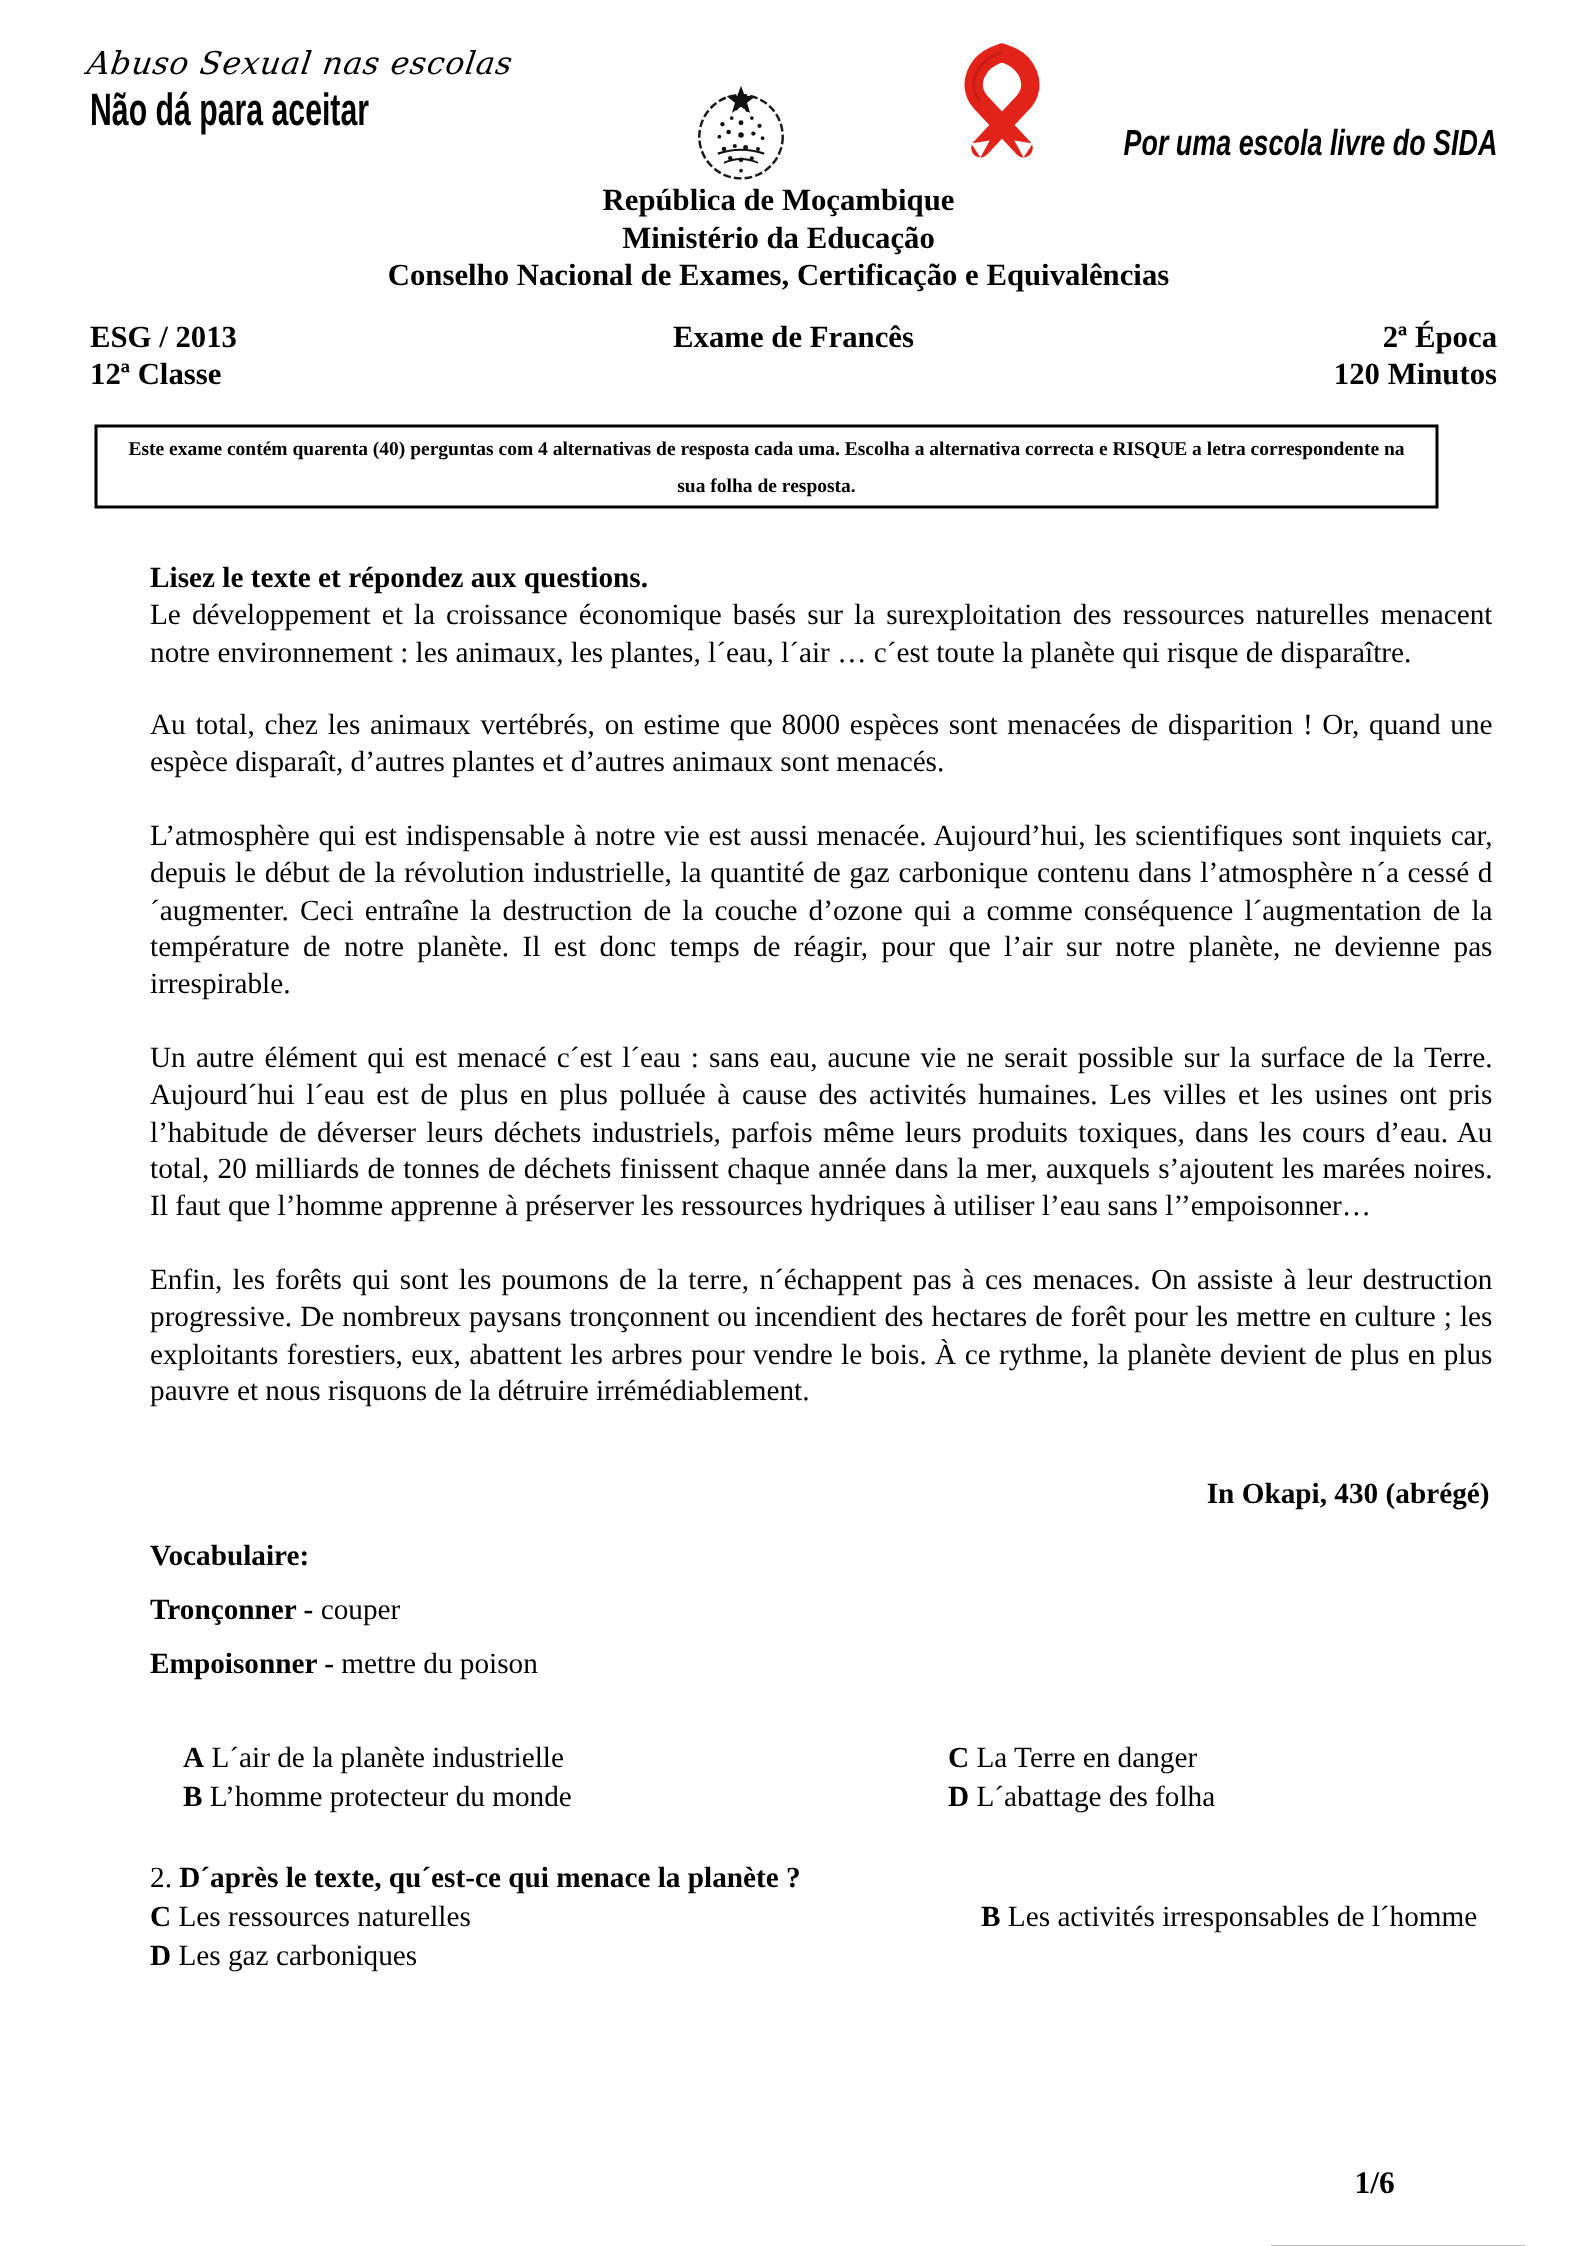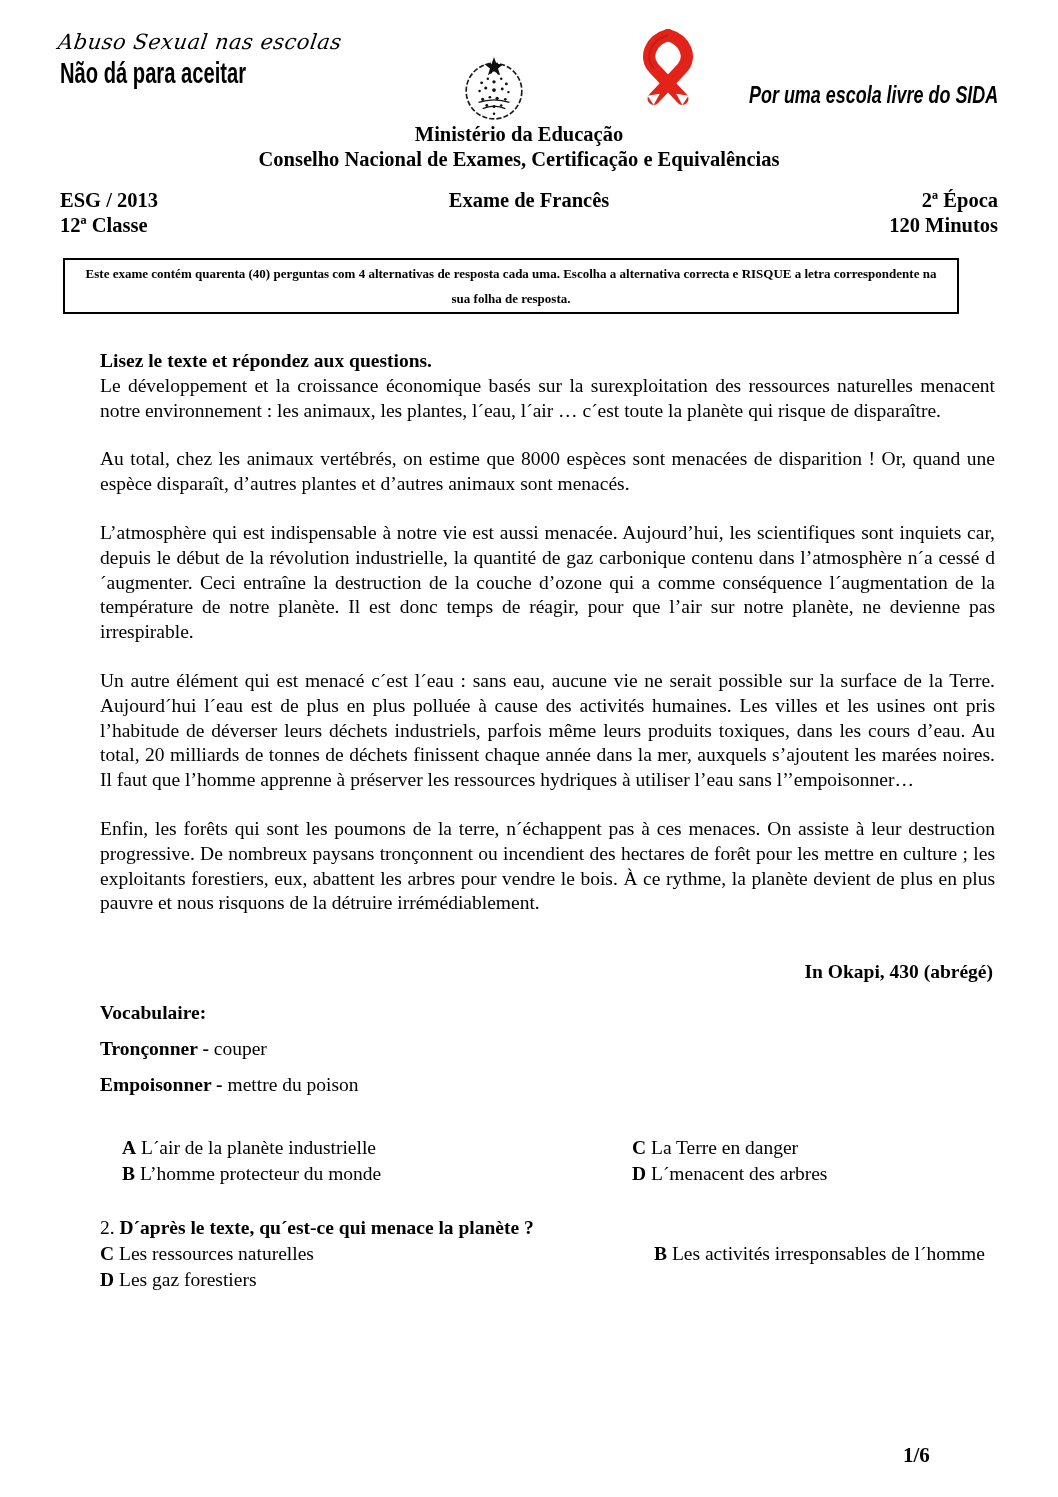--- a/index.html
+++ b/index.html
@@ -162,20 +162,21 @@
         <polygon points="47,75 41,64 53,66" fill="#ffffff"></polygon>
         <polygon points="19,75 13,66 25,64" fill="#ffffff"></polygon>
       </svg>
     </div>
     <div class="aids-slogan">Por uma escola livre do SIDA</div>
   </div>
 
   <div class="content">
 
     <div class="org-lines">
+      <div>República de Moçambique</div>
       <div>Ministério da Educação</div>
       <div>Conselho Nacional de Exames, Certificação e Equivalências</div>
     </div>
 
     <div class="meta">
       <div class="meta-row">
         <div>ESG / 2013</div>
         <div class="meta-center">Exame de Francês</div>
         <div class="meta-right">2ª Época</div>
       </div>
@@ -220,42 +221,42 @@
           <div class="opt col2">
             <span class="opt-letter">C</span>
             <span>La Terre en danger</span>
           </div>
           <div class="opt">
             <span class="opt-letter">B</span>
             <span>L’homme protecteur du monde</span>
           </div>
           <div class="opt col2">
             <span class="opt-letter">D</span>
-            <span>L´menacent des arbres</span>
+            <span>L´abattage des folha</span>
           </div>
         </div>
       </div>
 
       <div class="question">
         <div class="q-head">
           <span class="q-num">2.</span>
           <span class="q-prompt">D´après le texte, qu´est-ce qui menace la planète ?</span>
         </div>
         <div class="opts">
           <div class="opt col2">
             <span class="opt-letter">C</span>
             <span>Les ressources naturelles</span>
           </div>
           <div class="opt">
             <span class="opt-letter">B</span>
             <span>Les activités irresponsables de l´homme</span>
           </div>
           <div class="opt col2">
             <span class="opt-letter">D</span>
-            <span>Les gaz forestiers</span>
+            <span>Les gaz carboniques</span>
           </div>
         </div>
       </div>
 
     </div>
   </div>
 
   <div class="page-number">1/6</div>
 
 </div>

